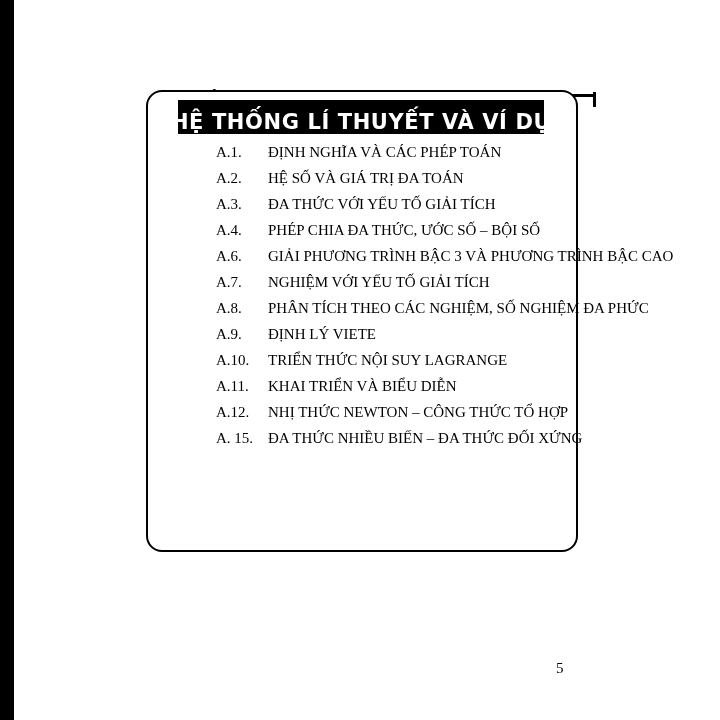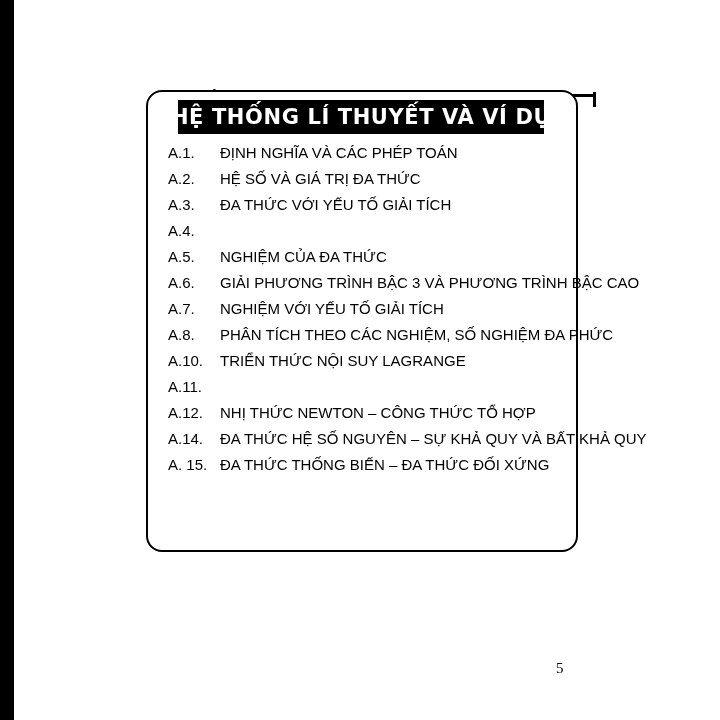--- a/index.html
+++ b/index.html
@@ -97,21 +97,21 @@
 
   .banner {
     position: absolute;
     left: 178px;
     top: 100px;
     width: 366px;
     height: 34px;
     background: #000;
     color: #fff;
     display: flex;
-    align-items: center;
+    align-items: flex-end;
     justify-content: center;
   }
   .banner-text {
     font-family: "DejaVu Sans", sans-serif;
     font-weight: bold;
     font-size: 21px;
     letter-spacing: 0.6px;
     white-space: nowrap;
   }
 
@@ -119,22 +119,23 @@
     position: absolute;
     left: 168px;
     top: 144px;
     width: 400px;
   }
   .toc-item {
     display: flex;
     align-items: baseline;
     height: 26px;
     font-size: 15.5px;
-    font-family: Liberation Sans, sans-serif;
+    font-family: Liberation Serif, serif;
     white-space: nowrap;
+    margin-left: 48px;
   }
   .toc-num {
     flex: 0 0 auto;
     width: 52px;
     font-size: 15px;
   }
   .toc-label {
     flex: 0 0 auto;
     font-size: 15px;
   }
@@ -169,61 +170,59 @@
     <span class="banner-text">HỆ THỐNG LÍ THUYẾT VÀ VÍ DỤ</span>
   </div>
 
   <div class="toc">
     <div class="toc-item">
       <span class="toc-num">A.1.</span>
       <span class="toc-label">ĐỊNH NGHĨA VÀ CÁC PHÉP TOÁN</span>
     </div>
     <div class="toc-item">
       <span class="toc-num">A.2.</span>
-      <span class="toc-label">HỆ SỐ VÀ GIÁ TRỊ ĐA THỨC</span>
+      <span class="toc-label">HỆ SỐ VÀ GIÁ TRỊ ĐA TOÁN</span>
     </div>
     <div class="toc-item">
       <span class="toc-num">A.3.</span>
       <span class="toc-label">ĐA THỨC VỚI YẾU TỐ GIẢI TÍCH</span>
     </div>
     <div class="toc-item">
       <span class="toc-num">A.4.</span>
-    </div>
-    <div class="toc-item">
-      <span class="toc-num">A.5.</span>
-      <span class="toc-label">NGHIỆM CỦA ĐA THỨC</span>
+      <span class="toc-label">PHÉP CHIA ĐA THỨC, ƯỚC SỐ – BỘI SỐ</span>
     </div>
     <div class="toc-item">
       <span class="toc-num">A.6.</span>
       <span class="toc-label">GIẢI PHƯƠNG TRÌNH BẬC 3 VÀ PHƯƠNG TRÌNH BẬC CAO</span>
     </div>
     <div class="toc-item">
       <span class="toc-num">A.7.</span>
       <span class="toc-label">NGHIỆM VỚI YẾU TỐ GIẢI TÍCH</span>
     </div>
     <div class="toc-item">
       <span class="toc-num">A.8.</span>
       <span class="toc-label">PHÂN TÍCH THEO CÁC NGHIỆM, SỐ NGHIỆM ĐA PHỨC</span>
     </div>
     <div class="toc-item">
+      <span class="toc-num">A.9.</span>
+      <span class="toc-label">ĐỊNH LÝ VIETE</span>
+    </div>
+    <div class="toc-item">
       <span class="toc-num">A.10.</span>
       <span class="toc-label">TRIỂN THỨC NỘI SUY LAGRANGE</span>
     </div>
     <div class="toc-item">
       <span class="toc-num">A.11.</span>
+      <span class="toc-label">KHAI TRIỂN VÀ BIỂU DIỄN</span>
     </div>
     <div class="toc-item">
       <span class="toc-num">A.12.</span>
       <span class="toc-label">NHỊ THỨC NEWTON – CÔNG THỨC TỔ HỢP</span>
     </div>
     <div class="toc-item">
-      <span class="toc-num">A.14.</span>
-      <span class="toc-label">ĐA THỨC HỆ SỐ NGUYÊN – SỰ KHẢ QUY VÀ BẤT KHẢ QUY</span>
-    </div>
-    <div class="toc-item">
       <span class="toc-num">A. 15.</span>
-      <span class="toc-label">ĐA THỨC THỐNG BIẾN – ĐA THỨC ĐỐI XỨNG</span>
+      <span class="toc-label">ĐA THỨC NHIỀU BIẾN – ĐA THỨC ĐỐI XỨNG</span>
     </div>
   </div>
 
   <div class="page-number">5</div>
 
 </div>
 
 </body></html>

